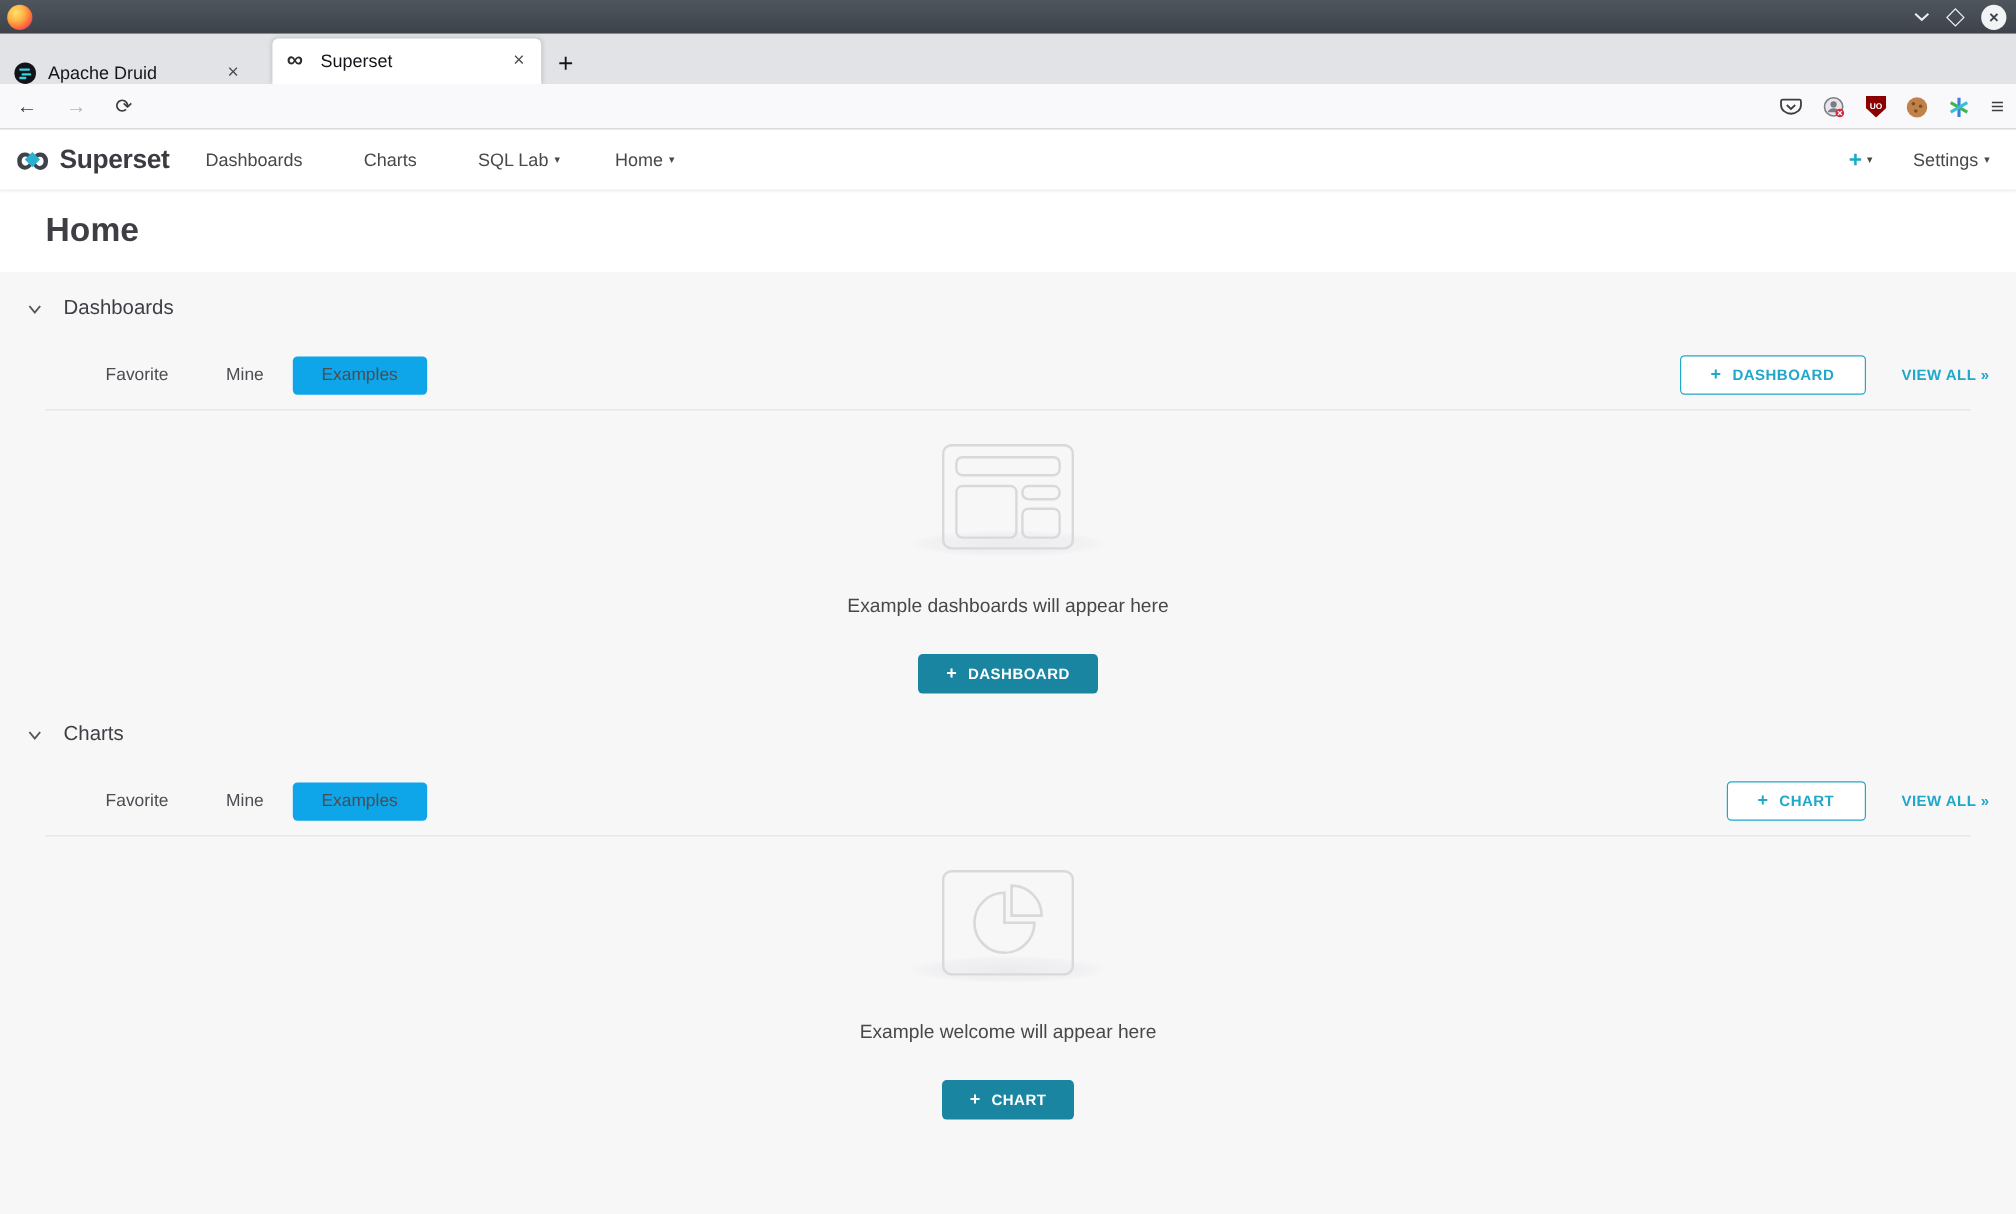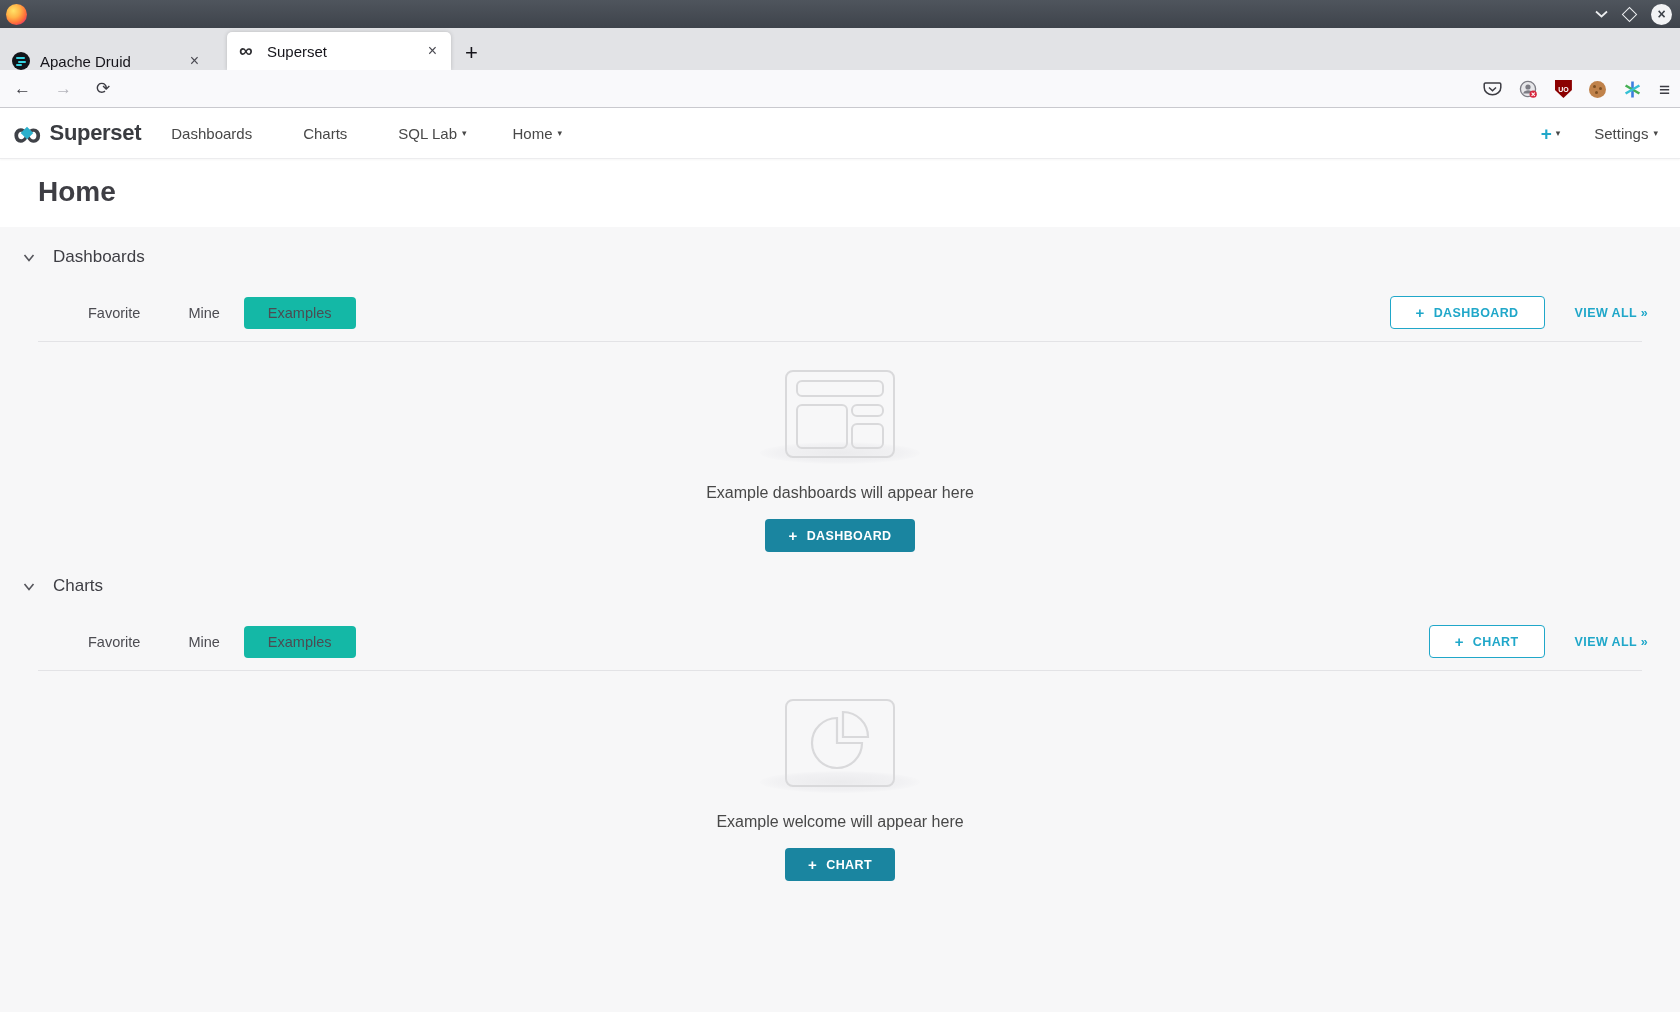--- a/index.html
+++ b/index.html
@@ -63,32 +63,32 @@
   
   .page-title-row { background:#ffffff; padding:17px 0 19px 38px; }
   .page-title { font-size:28px; font-weight:bold; color:#3e3e44; }
   .gray-area { background:#f7f7f8; height:794px; }
 
   .sect-header { display:flex; align-items:center; gap:17px; padding:13px 0 13px 22px; }
   .sect-header.first { padding-top:22px; }
   .sect-label { font-size:17px; color:#3e3e44; }
   .chev { display:block; }
 
-  .sub-row { display:flex; align-items:center; padding:16px 32px 0 64px; }
+  .sub-row { display:flex; align-items:center; padding:16px 22px 0 64px; }
   .subtabs { display:flex; align-items:center; }
   .subtab { font-size:14.5px; color:#4c4c52; padding:8px 24px; border-radius:4px; }
-  .subtab.active { background:#14b8a6; }
+  .subtab.active { background:#0ea5e9; }
   .sub-actions { margin-left:auto; display:flex; align-items:center; gap:30px; }
   .btn-outline { display:flex; align-items:center; gap:9px; border:1px solid #20a7c9; background:#ffffff; color:#20a7c9; border-radius:4px;
     padding:8px 25px; font-size:12.5px; font-weight:bold; letter-spacing:.4px; }
   .btn-outline .bplus, .btn-fill .bplus { font-size:15px; font-weight:bold; line-height:1; }
   .view-all { color:#20a7c9; font-size:12.5px; font-weight:bold; letter-spacing:.4px; }
   .divider { border-top:1px solid #e3e3e6; margin:12px 38px 0 38px; }
 
-  .empty { display:flex; flex-direction:column; align-items:center; padding-top:28px; }
+  .empty { display:flex; flex-direction:column; align-items:center; padding-top:28px;gap:13px; }
   .thumb-stack { position:relative; width:160px; display:flex; justify-content:center; }
   .thumb-shadow { position:absolute; bottom:-6px; left:0; width:160px; height:22px; border-radius:50%;
     background:radial-gradient(ellipse at center, #ebebed 0%, #f1f1f3 55%, rgba(247,247,248,0) 75%); }
   .thumb { position:relative; width:110px; height:88px; border:2px solid #d9d9db; border-radius:8px; background:transparent; }
   .thumb .tb { position:absolute; border:2px solid #d9d9db; border-radius:6px; }
   .tb-top { left:9px; right:9px; top:8px; height:17px; }
   .tb-left { left:9px; top:32px; width:52px; height:45px; }
   .tb-r1 { right:9px; top:32px; width:33px; height:13px; }
   .tb-r2 { right:9px; top:51px; width:33px; height:26px; }
   .empty-text { margin-top:26px; font-size:16px; color:#484848; }

